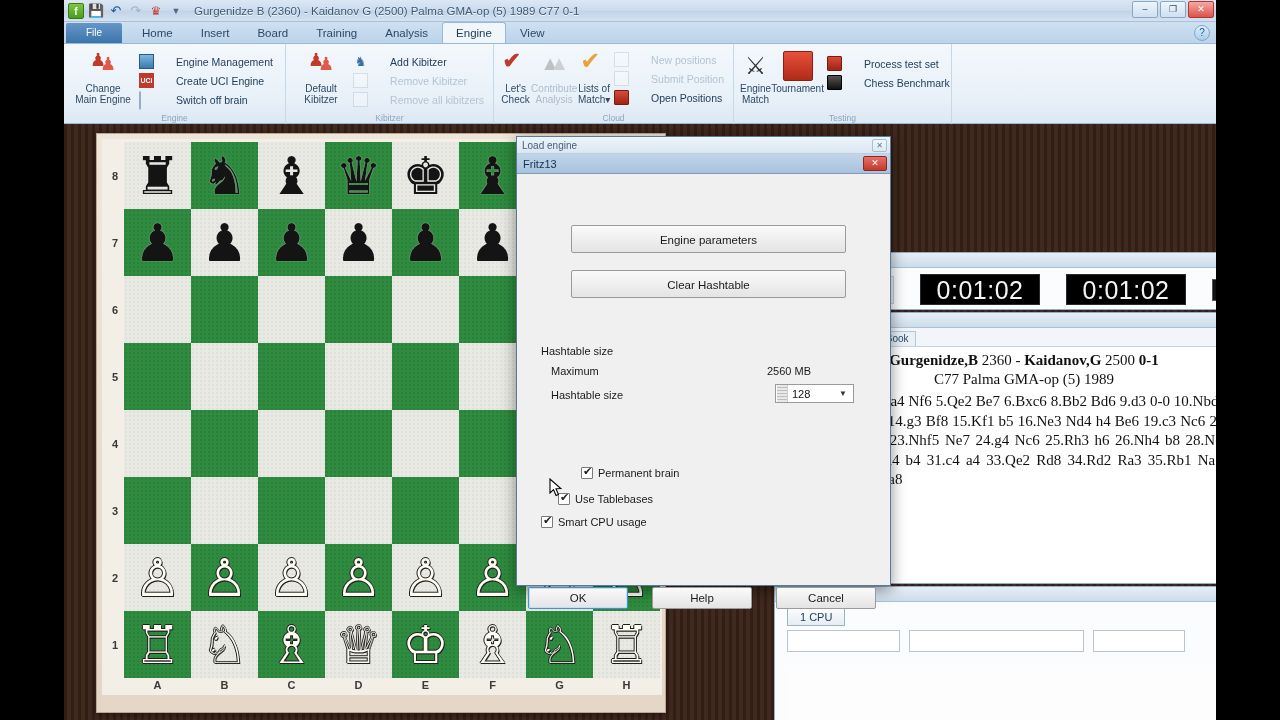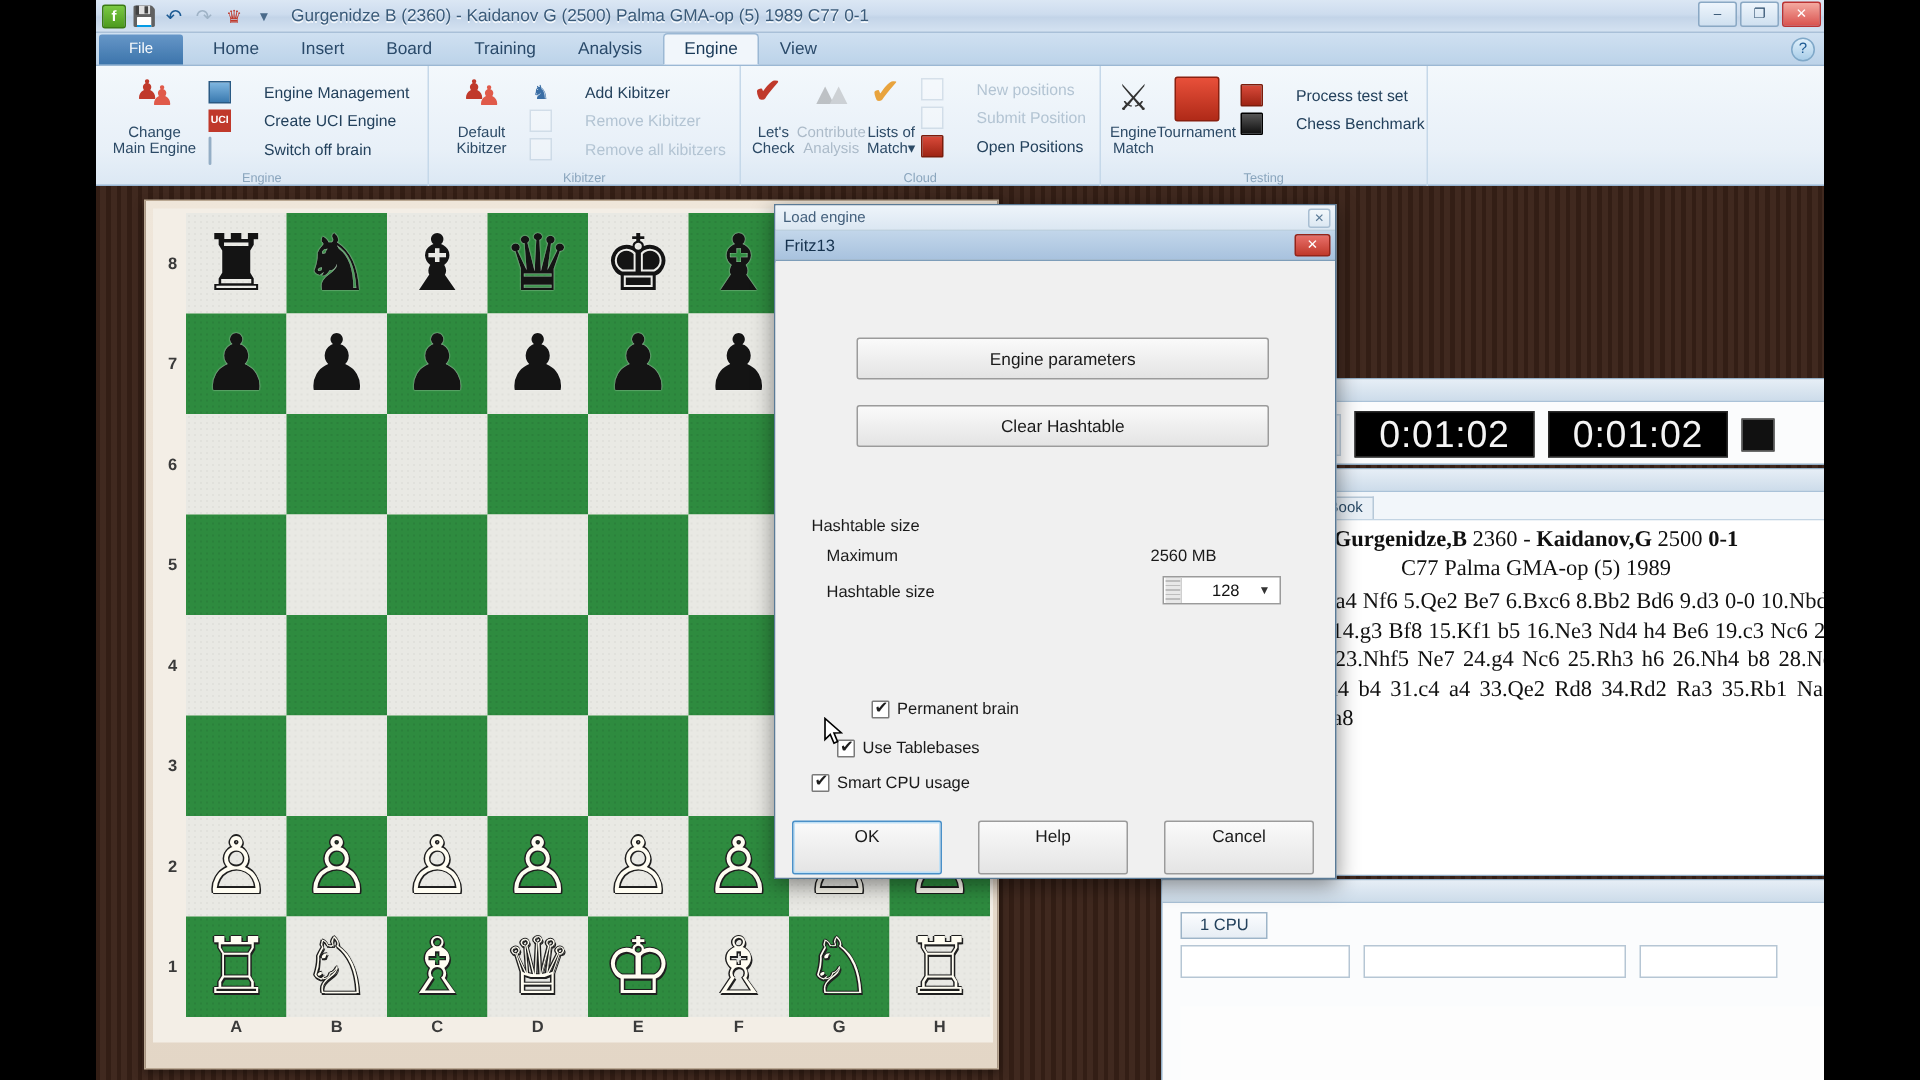--- a/index.html
+++ b/index.html
@@ -161,21 +161,21 @@
     position:absolute; background:#fbfcfd; border:1px solid #94b0c8;
   }
   .panel-bar {
     height:15px; background: linear-gradient(to bottom,#e6eef6,#cddcea);
     border-bottom:1px solid #aac2d8; position:relative;
     font-size:8px; color:#6a8299; padding-left:4px; line-height:15px;
   }
 
   
   #clock-panel { left:710px; top:128px; width:500px; height:58px; }
-  #clocks { display:flex; align-items:center; gap:9px; padding:6px 0 0 110px; }
+  #clocks { display:flex; align-items:center; gap:26px; padding:6px 0 0 110px; }
   .clock {
     background:#000; color:#f4f4f4; font-family:"Liberation Sans", sans-serif;
     font-size:25px; width:120px; height:31px; line-height:31px; text-align:center;
     letter-spacing:.5px; border:1px solid #2a2a2a;
   }
   .turn-ind { width:22px;height:22px;background:#111;border:1px solid #555; }
   .clock-edge { width:9px;height:28px;background:#e9eef3;border:1px solid #c2d2e0; }
 
   
   #notation-panel { left:710px; top:188px; width:500px; height:272px; }
@@ -246,31 +246,31 @@
   #lbl-max { left:34px; top:190px; }
   #val-max { left:250px; top:190px; }
   #lbl-hash { left:34px; top:214px; }
   #spin {
     position:absolute; left:258px; top:209px; width:79px; height:19px;
     background:#fff; border:1px solid #9b9b9b; display:flex; align-items:center;
   }
   #spin-grip { width:11px; height:17px; margin-left:1px;
     background:repeating-linear-gradient(to bottom,#e8e8e8 0 2px,#bdbdbd 2px 3px);
     border-right:1px solid #cfcfcf; }
-  #spin-val { flex:1; font-size:11px; color:#111; padding-left:20px; }
+  #spin-val { flex:1; font-size:11px; color:#111; padding-left:4px; }
   #spin-caret { font-size:8px; color:#333; padding-right:6px; }
   .dchk { position:absolute; display:flex; align-items:center; gap:5px; font-size:11px; color:#1a1a1a; }
   .dchk .box {
     width:12px;height:12px;border:1px solid #7a7a7a;background:#fff;border-radius:1px;
     position:relative; flex:0 0 12px;
   }
   .dchk .box::after {
     content:"✔"; position:absolute; left:1px; top:-3px; font-size:11px; color:#1f1f1f;
   }
-  .dbtn-bottom { position:absolute; top:372px; height:36px; line-height:20px; font-size:11.5px; }
+  .dbtn-bottom { position:absolute; top:412px; height:22px; line-height:20px; font-size:11.5px; }
   #btn-ok { left:11px; width:100px; border:1px solid #4a90c8; box-shadow: 0 0 0 1px #bfe0f5 inset; }
   #btn-help { left:135px; width:100px; }
   #btn-cancel { left:259px; width:100px; }
   #cursor {
     position:absolute; left:485px; top:478px; width:14px; height:18px; pointer-events:none;
   }
   #cursor svg { display:block; }
 </style>
 </head>
 <body>

